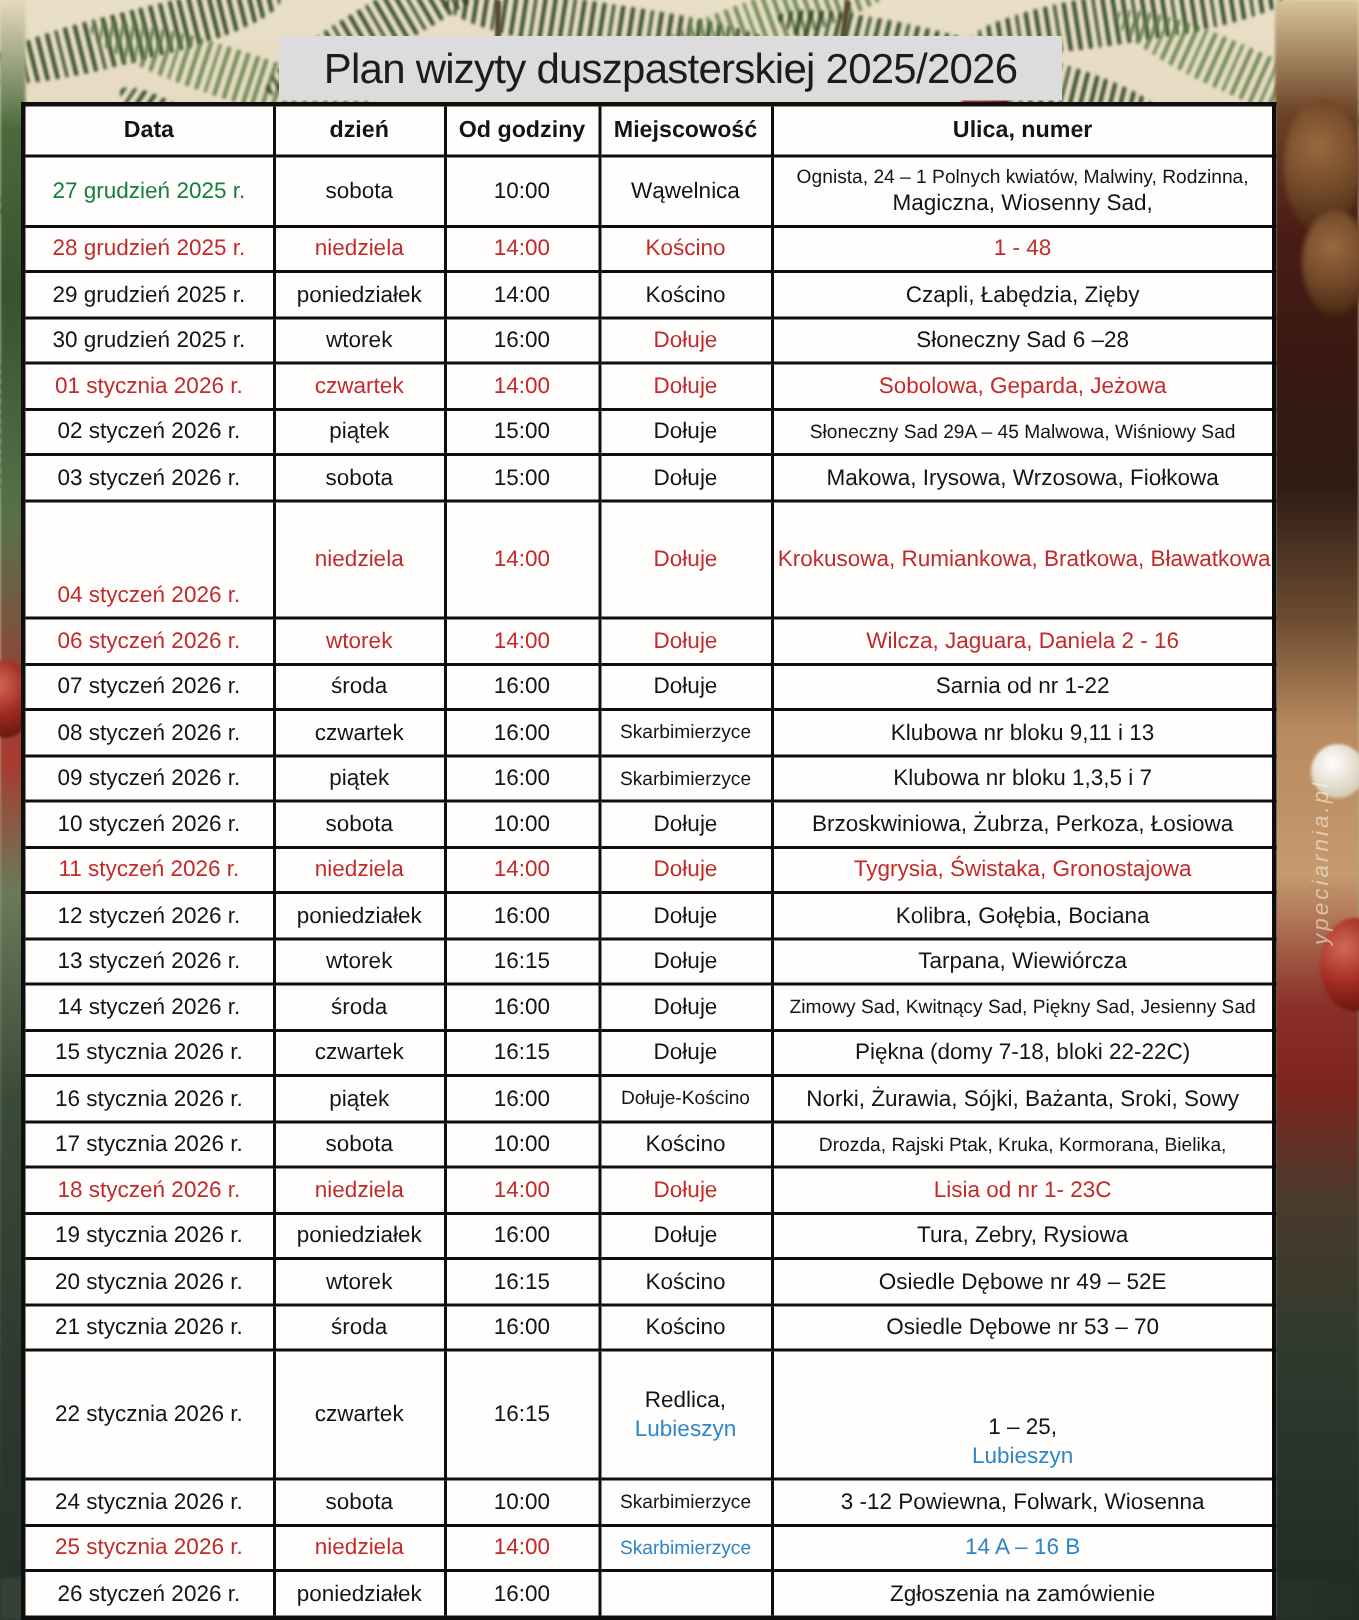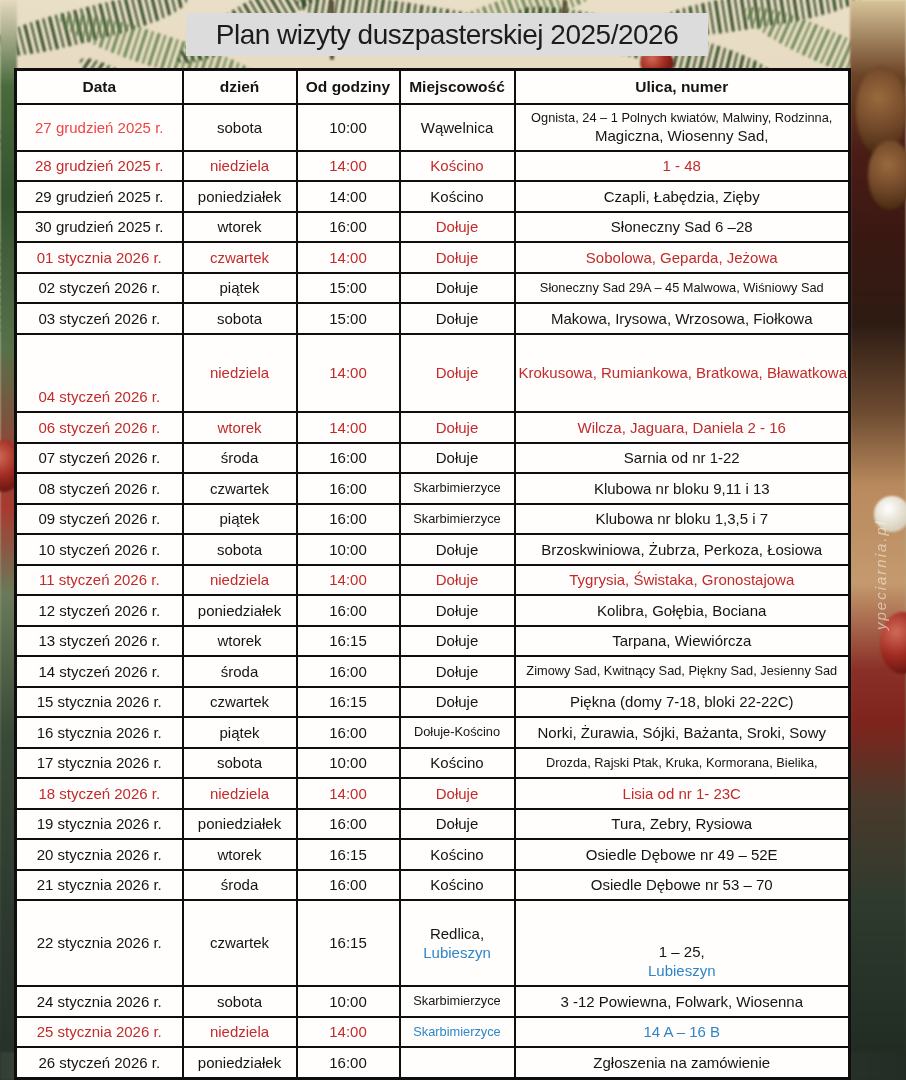--- a/index.html
+++ b/index.html
@@ -24,21 +24,21 @@
   .ball-red{position:absolute;border-radius:50%;filter:blur(1.2px);
     background:radial-gradient(circle at 35% 32%,#d06a58,#a32c22 45%,#6e1812 80%);}
   .ball-white{position:absolute;border-radius:50%;filter:blur(1.2px);
     background:radial-gradient(circle at 40% 35%,#ffffff,#d8cfba 70%,#b8ad96 100%);}
   .cone{position:absolute;border-radius:50%;filter:blur(1.8px);
     background:radial-gradient(circle at 45% 35%,#9a6a3e,#6b4326 55%,#46280f 90%);}
   .watermark{position:absolute;left:872px;top:415px;height:215px;z-index:3;
     writing-mode:vertical-rl;transform:rotate(180deg);
     color:rgba(252,246,234,.55);font-size:15px;font-style:italic;letter-spacing:2px;}
   
-  .title-box{position:absolute;left:186px;top:13px;width:522px;height:43px;z-index:2;
+  .title-box{position:absolute;left:186px;top:24px;width:522px;height:43px;z-index:2;
     background:#dcdcdc;display:flex;align-items:center;justify-content:center;
     font-size:28px;color:#1c1c1c;letter-spacing:-.5px;}
   
   .tbl-wrap{position:absolute;left:14px;top:68px;z-index:2;}
   table{border-collapse:collapse;table-layout:fixed;width:834px;background:#fffefc;border:3px solid #0e0e0e;}
   th,td{border:2px solid #0e0e0e;text-align:center;vertical-align:middle;
     padding:4.5px 3px;font-size:15px;color:#141414;line-height:1.3;overflow:hidden;}
   th{font-weight:bold;font-size:15.5px;padding:6px 3px;}
   td div{white-space:nowrap;}
   .sm{font-size:12.8px;line-height:1.25;}
@@ -93,21 +93,21 @@
         <th>Data</th>
         <th>dzień</th>
         <th>Od godziny</th>
         <th>Miejscowość</th>
         <th>Ulica, numer</th>
       </tr>
     </thead>
     <tbody id="tbody">
         <tr>
           <td>
-            <div style="color: #ef4444;">27  grudzień 2025 r.</div>
+            <div style="color: #15803d;">27  grudzień 2025 r.</div>
           </td>
           <td>
             <div style="color: rgb(20, 20, 20);">sobota</div>
           </td>
           <td>
             <div style="color: rgb(20, 20, 20);">10:00</div>
           </td>
           <td>
             <div style="color: rgb(20, 20, 20);">Wąwelnica</div>
           </td>

